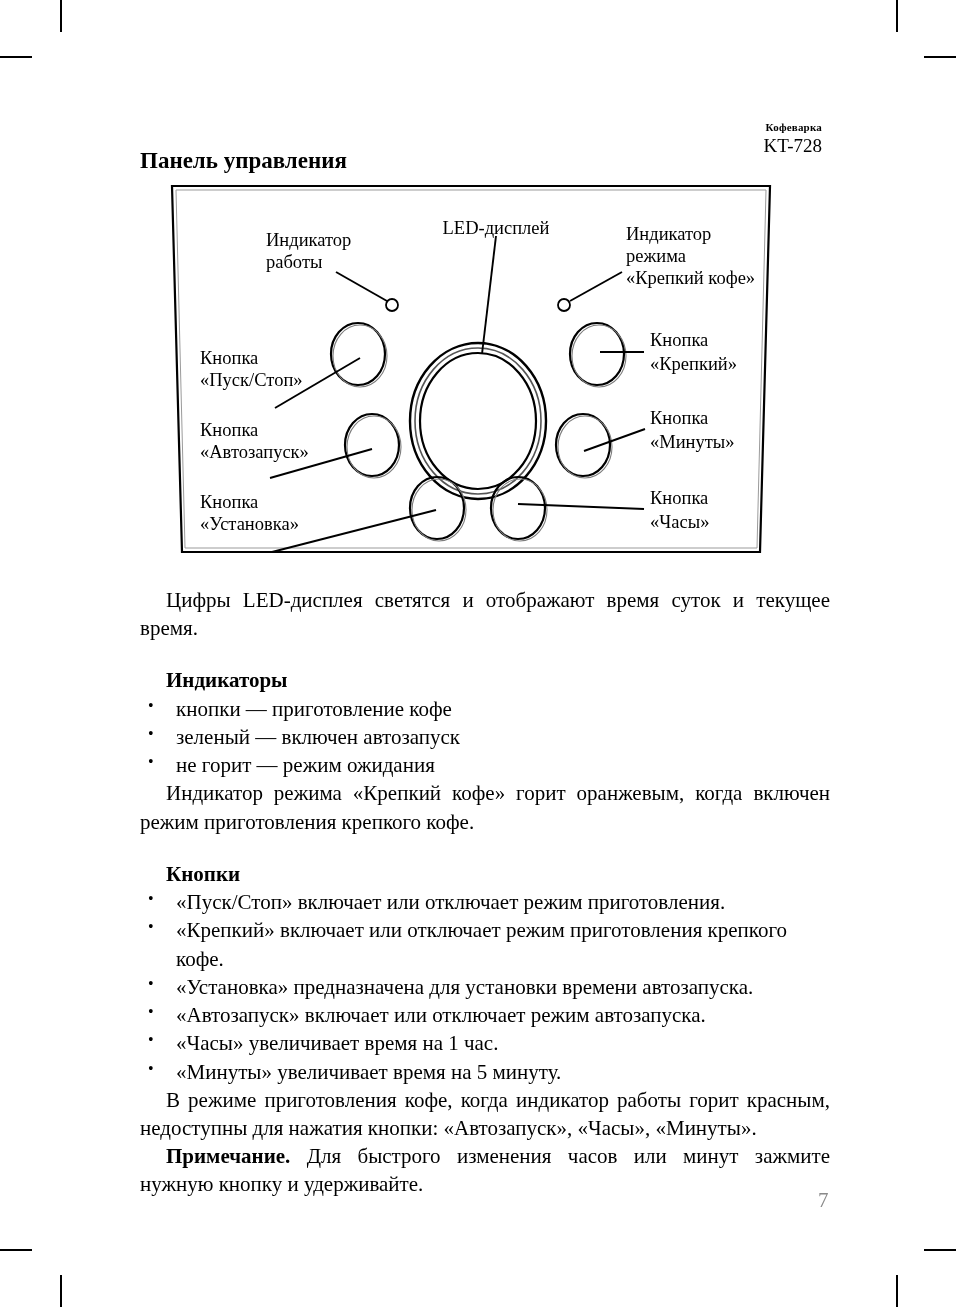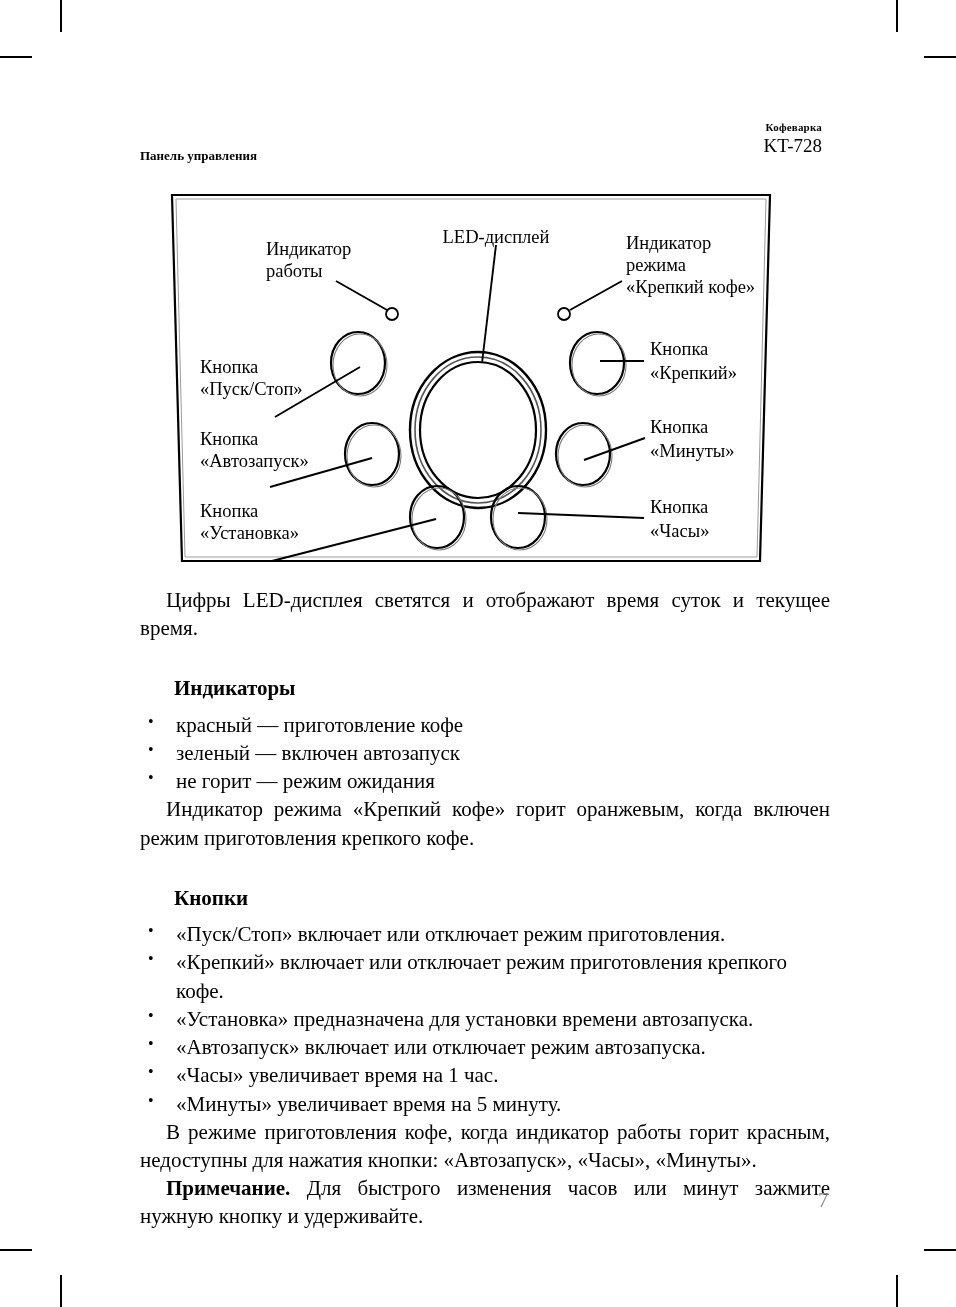--- a/index.html
+++ b/index.html
@@ -50,28 +50,28 @@
   .running-head .rh-model {
     font-size: 19px;
   }
 
   
   .section-heading {
     position: absolute;
     left: 140px;
     top: 148px;
     font-weight: bold;
-    font-size: 13px;
+    font-size: 23px;
   }
 
   
   .figure {
     position: absolute;
     left: 160px;
-    top: 183px;
+    top: 174px;
     width: 622px;
     height: 390px;
   }
   .figure svg { display: block; }
 
   .fig-label {
     font-family: "Liberation Serif", serif;
     font-size: 18.5px;
     fill: #000;
   }
@@ -85,21 +85,21 @@
     font-size: 21px;
     line-height: 1.345;
   }
   .para {
     margin: 0;
     text-align: justify;
     text-indent: 26px;
   }
 
   .subhead {
-    margin: 8px;
+    margin: 0;
     font-weight: bold;
     text-indent: 26px;
   }
   .gap-lg { height: 24px; }
 
   ul.bullets {
     list-style: none;
     margin: 0;
     padding: 0;
   }
@@ -228,21 +228,21 @@
 
 <div class="body">
 
   <p class="para">Цифры LED-дисплея светятся и отображают время суток и текущее время.</p>
 
   <div class="gap-lg"></div>
 
   <p class="subhead">Индикаторы</p>
 
   <ul class="bullets">
-    <li>красный — приготовление кофе</li>
+    <li>кнопки — приготовление кофе</li>
     <li>зеленый — включен автозапуск</li>
     <li>не горит — режим ожидания</li>
   </ul>
 
   <p class="para">Индикатор режима «Крепкий кофе» горит оранжевым, когда включен режим приготовления крепкого кофе.</p>
 
   <div class="gap-lg"></div>
 
   <p class="subhead">Кнопки</p>
 

